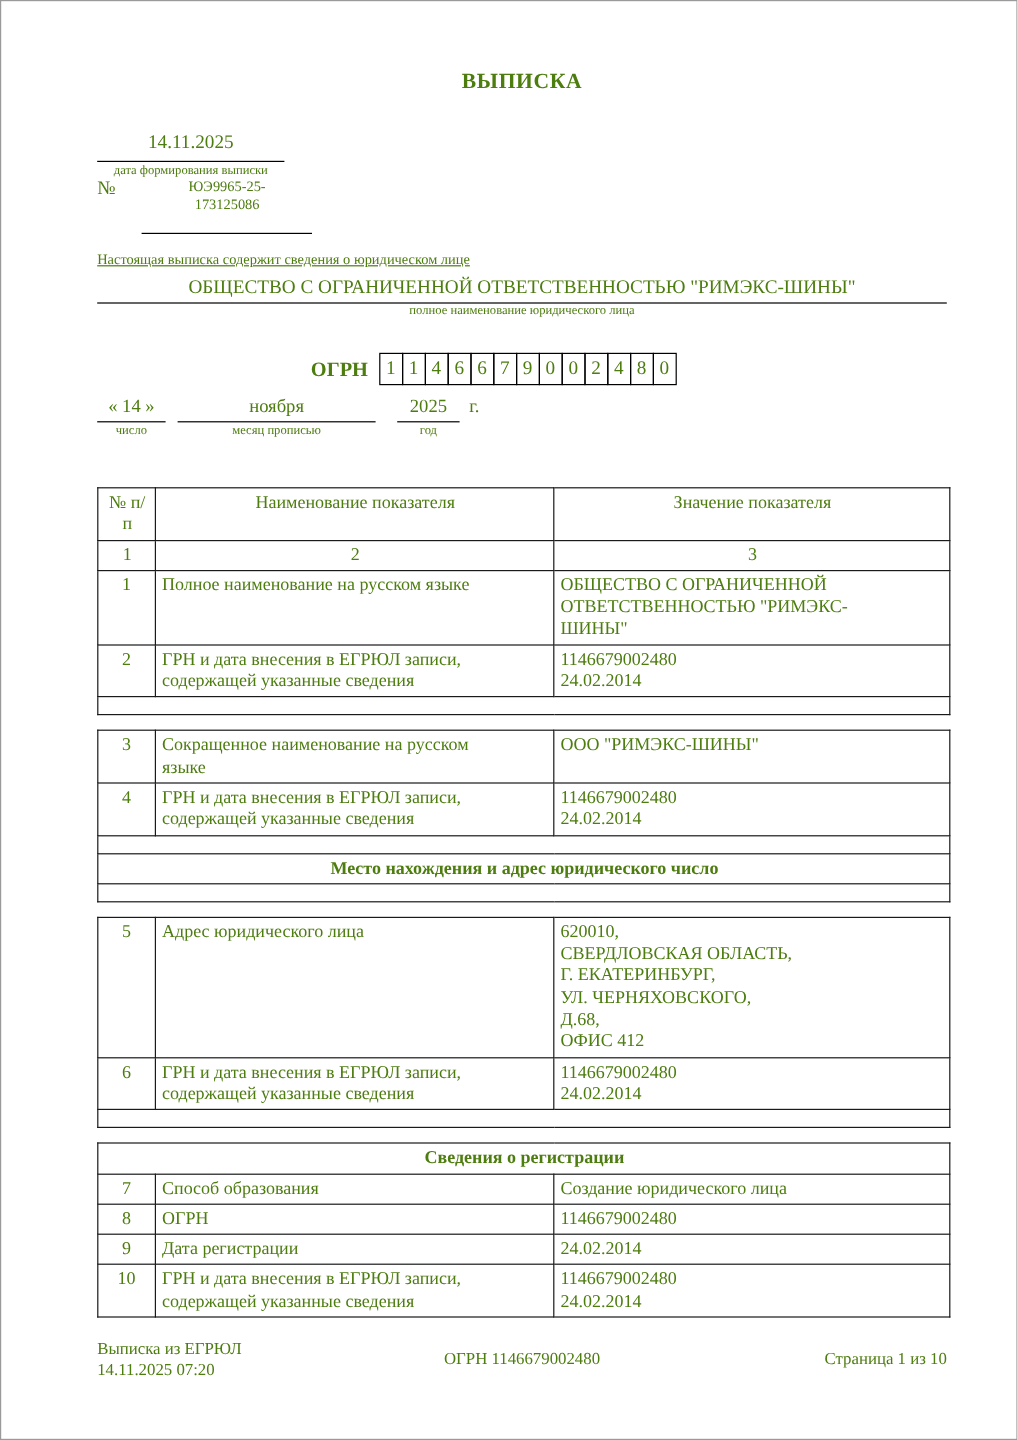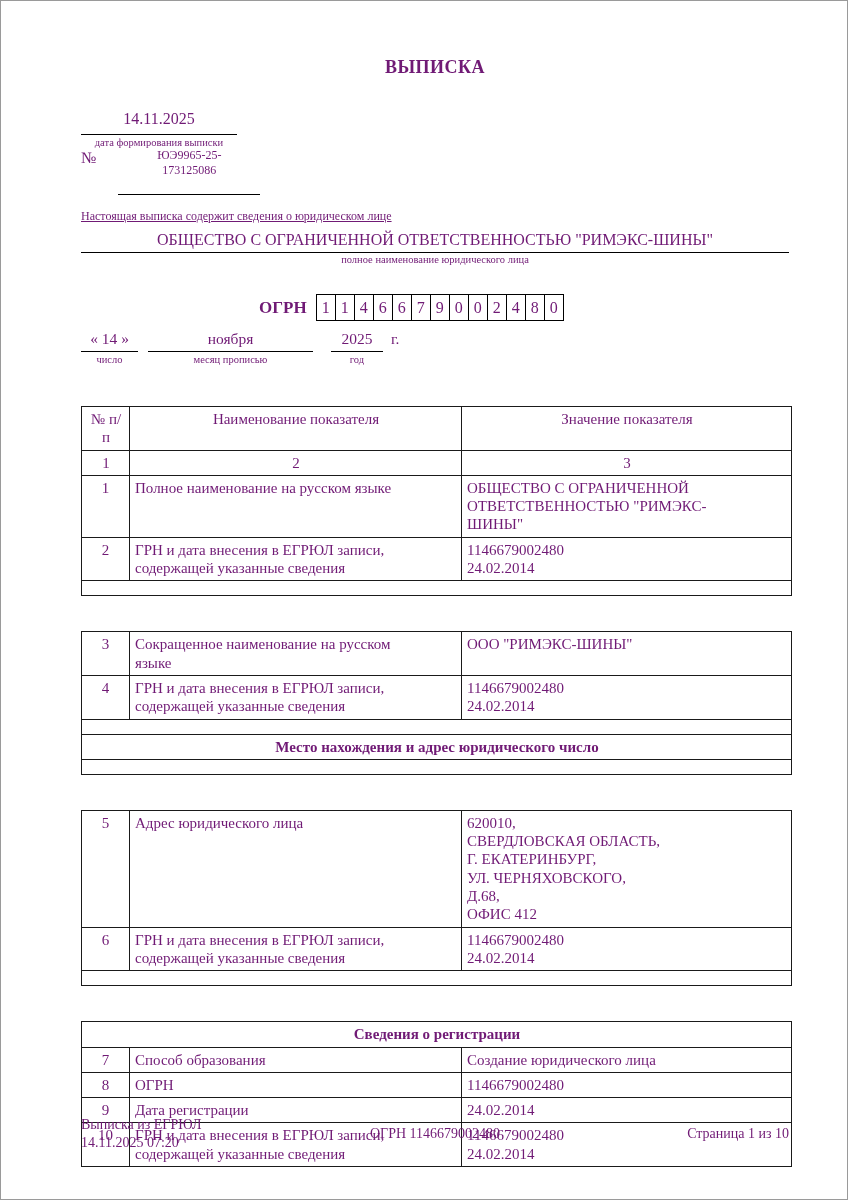--- a/index.html
+++ b/index.html
@@ -3,21 +3,21 @@
 <meta charset="utf-8">
 <style>
   * { margin:0; padding:0; box-sizing:border-box; }
   html,body { background:#fff; }
   .page {
     position:relative;
     width:848px; height:1200px;
     background:#fff;
     border:1px solid #9a9a9a;
     font-family:"Liberation Serif", serif;
-    color:#701a75;
+    color:#4d7c0f;
     overflow:hidden;
     padding:56px 58px 0 80px;
   }
   .doc-title { text-align:center; font-size:18px; font-weight:bold; letter-spacing:0.5px; }
   .doc-subtitle { text-align:center; font-size:16px; font-weight:bold; margin-top:9px; }
 
   .hdr-row { display:flex; justify-content:center; margin-top:32px;flex-direction:column; }
   .date-field { width:156px; text-align:center; }
   .date-value { font-size:16px; padding-bottom:6px; }
   .u-line { border-bottom:1px solid #000; }
@@ -44,21 +44,21 @@
 
   .date-words { display:flex; align-items:flex-start; margin-top:9px; }
   .dw-field { text-align:center; }
   .dw-val { font-size:15.5px; padding:0 2px 3px 2px; }
   .dw-day { width:57px; }
   .dw-month { width:165px; margin-left:10px; }
   .dw-year { width:52px; margin-left:18px; }
   .dw-suffix { font-size:15.5px; margin-left:8px; padding-top:0; }
 
   .tbl-wrap { margin-top:41px; }
-  table { border-collapse:collapse; table-layout:fixed; width:710px;margin-top:23px; }
+  table { border-collapse:collapse; table-layout:fixed; width:710px; }
   td {
     border:1px solid #1a1a1a;
     font-size:15px; line-height:1.22;
     padding:3px 4px 3px 5px;
     vertical-align:top;
     white-space:pre-line;
   }
   col.c1 { width:48px; } col.c2 { width:332px; } col.c3 { width:330px; }
   td.c-num { text-align:center; padding-left:2px; padding-right:2px; }
   tr.hdr td, tr.nums td { text-align:center; }

